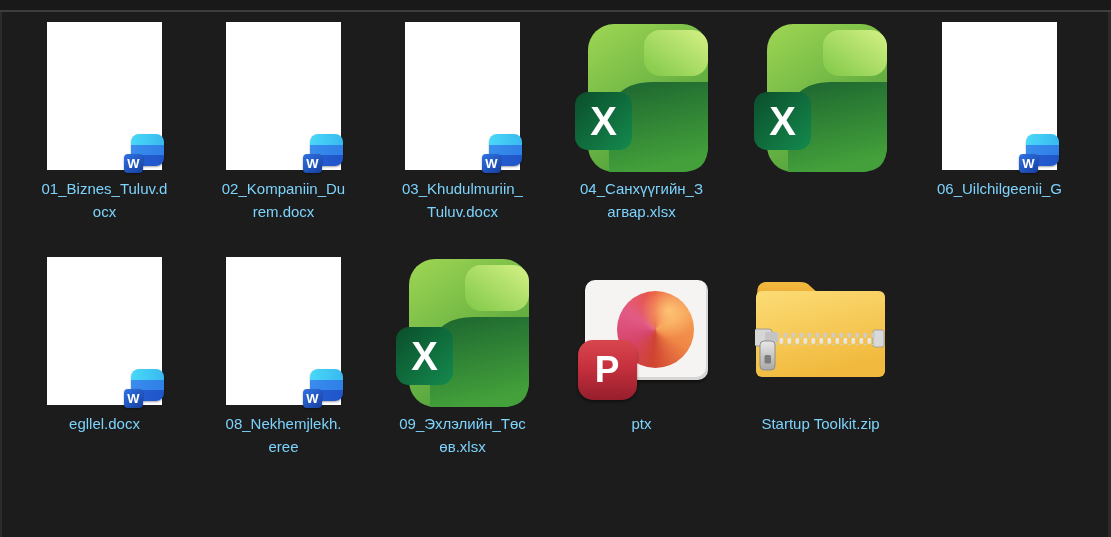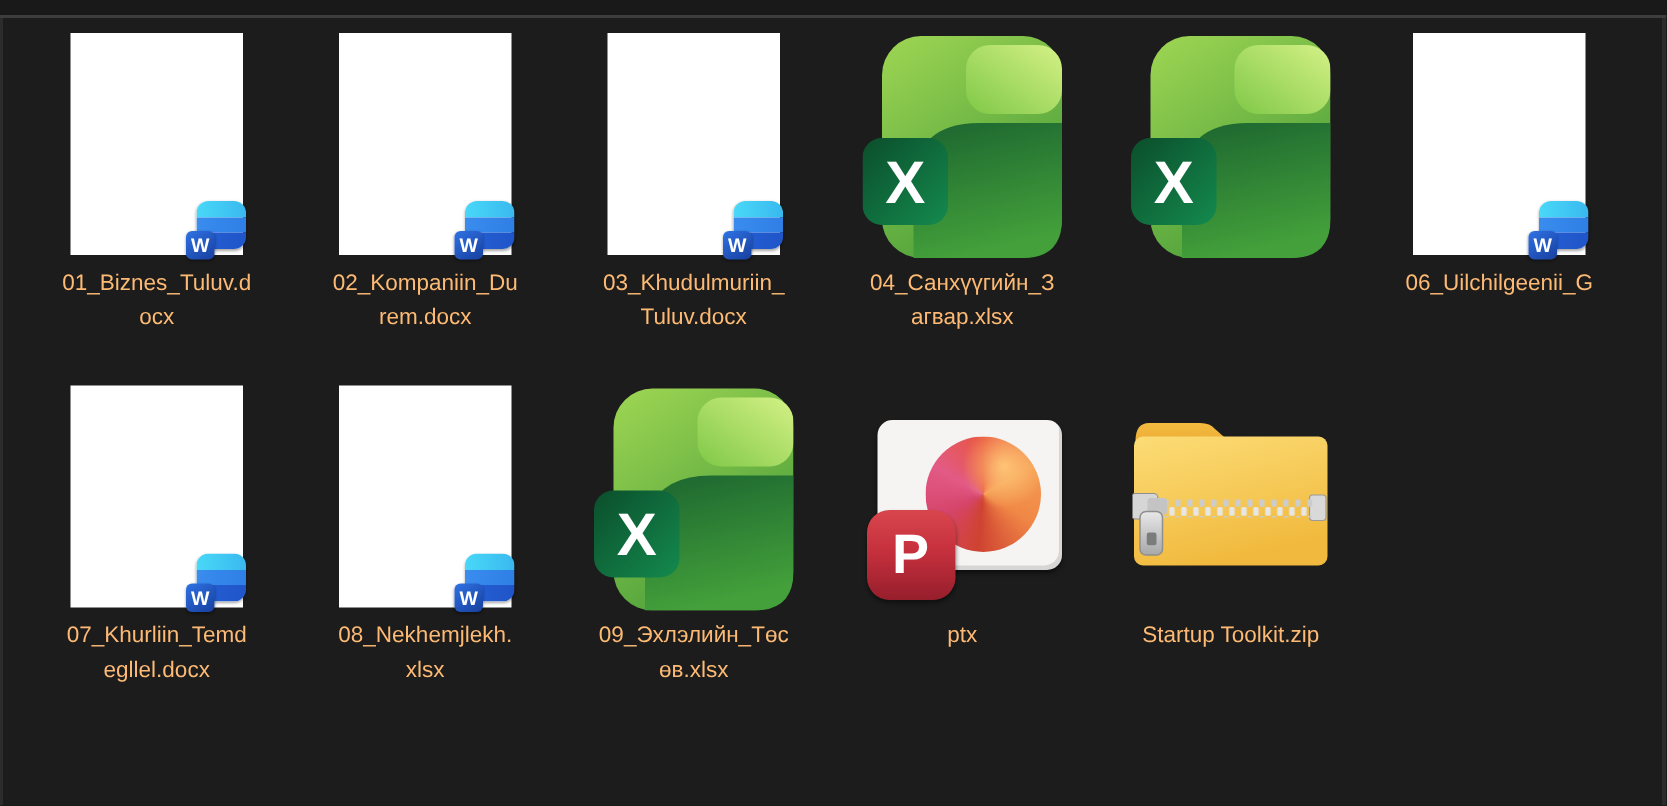--- a/index.html
+++ b/index.html
@@ -16,21 +16,21 @@
     flex:1;background:#1c1c1c;
     border-left:2px solid #2c2c2c;border-right:3px solid #2b2b2b;
     box-sizing:border-box;
   }
   .grid{
     display:grid;grid-template-columns:repeat(6,179px);grid-auto-rows:235px;
     padding:10px 0 0 13px;
   }
   .tile{display:flex;flex-direction:column;align-items:center;cursor:default;}
   .icon-box{height:150px;width:100%;display:flex;justify-content:center;align-items:flex-end;}
-  .label{margin-top:5px;text-align:center;font-size:15px;line-height:23px;color:#fdba74;}
+  .label{margin-top:5px;text-align:center;font-size:15px;line-height:23px;color:#7dd3fc;}
   .label div{white-space:pre;}
 
   
   .word-icon{position:relative;width:115px;height:148px;margin-bottom:2px;}
   .word-page{position:absolute;inset:0;background:#ffffff;}
   .word-badge{position:absolute;right:-2px;bottom:-3px;width:40px;height:39px;}
   .word-book{
     position:absolute;right:0;top:0;width:33px;height:32px;border-radius:8px;
     overflow:hidden;display:flex;flex-direction:column;
     box-shadow:0 1px 2px rgba(0,0,0,.35);
@@ -229,41 +229,40 @@
         <div class="word-book">
           <div class="b1"></div>
                   <div class="b2"></div>
                   <div class="b3"></div>
         </div>
         <div class="word-square">W</div>
       </div>
     </div>
           </div>
     <div class="label">
-            <div>07_Khurliin_Temd</div>
             <div>egllel.docx</div>
           </div>
         </div>
         <div class="tile" title="08_Nekhemjlekh.docx">
     <div class="icon-box">
     <div class="word-icon">
       <div class="word-page"></div>
       <div class="word-badge">
         <div class="word-book">
           <div class="b1"></div>
                   <div class="b2"></div>
                   <div class="b3"></div>
         </div>
         <div class="word-square">W</div>
       </div>
     </div>
           </div>
     <div class="label">
             <div>08_Nekhemjlekh.</div>
-            <div>xlsx</div>
+            <div>eree</div>
           </div>
         </div>
         <div class="tile" title="09_Эхлэлийн_Төсөв.xlsx">
     <div class="icon-box">
     <svg class="excel-icon" viewBox="0 0 133 150">
       <rect x="13" y="2" width="120" height="148" rx="26" fill="url(#xgBase)"></rect>
       <rect x="69" y="8" width="64" height="46" rx="16" fill="url(#xgInner)"></rect>
       <path d="M34,150 L34,102 Q34,60 78,60 L133,60 L133,124 Q133,150 107,150 Z" fill="url(#xgSwoosh)"></path>
       <rect x="0" y="70" width="57" height="58" rx="13" fill="url(#xgBadge)"></rect>
       <text x="28.5" y="113" text-anchor="middle" font-size="40" font-weight="bold" fill="#ffffff" font-family="Liberation Sans, DejaVu Sans, sans-serif">X</text>

